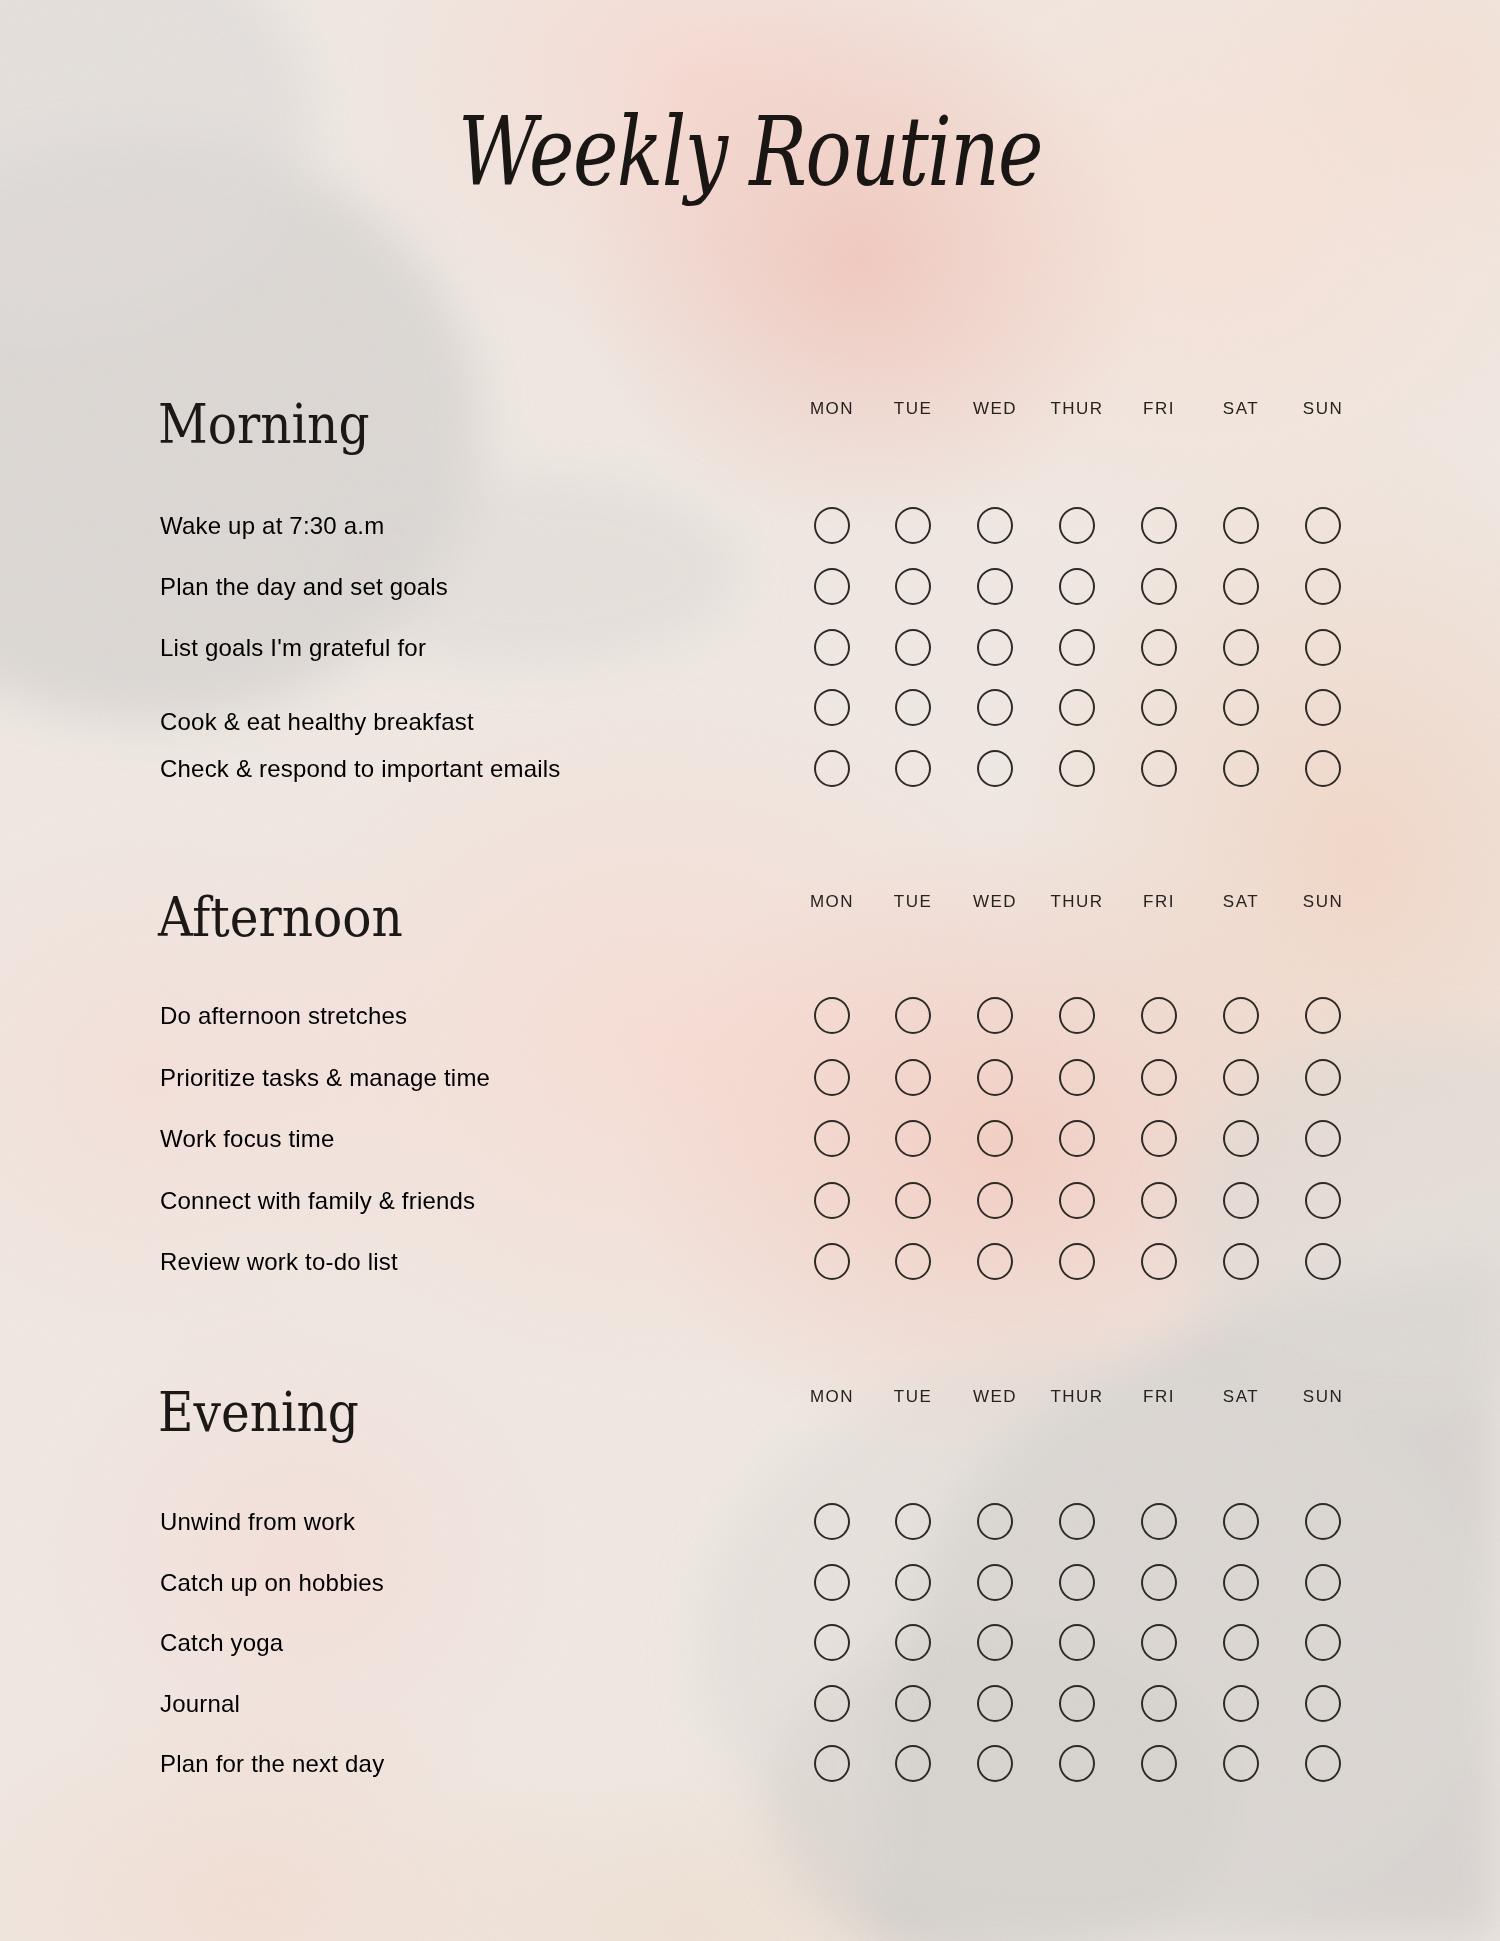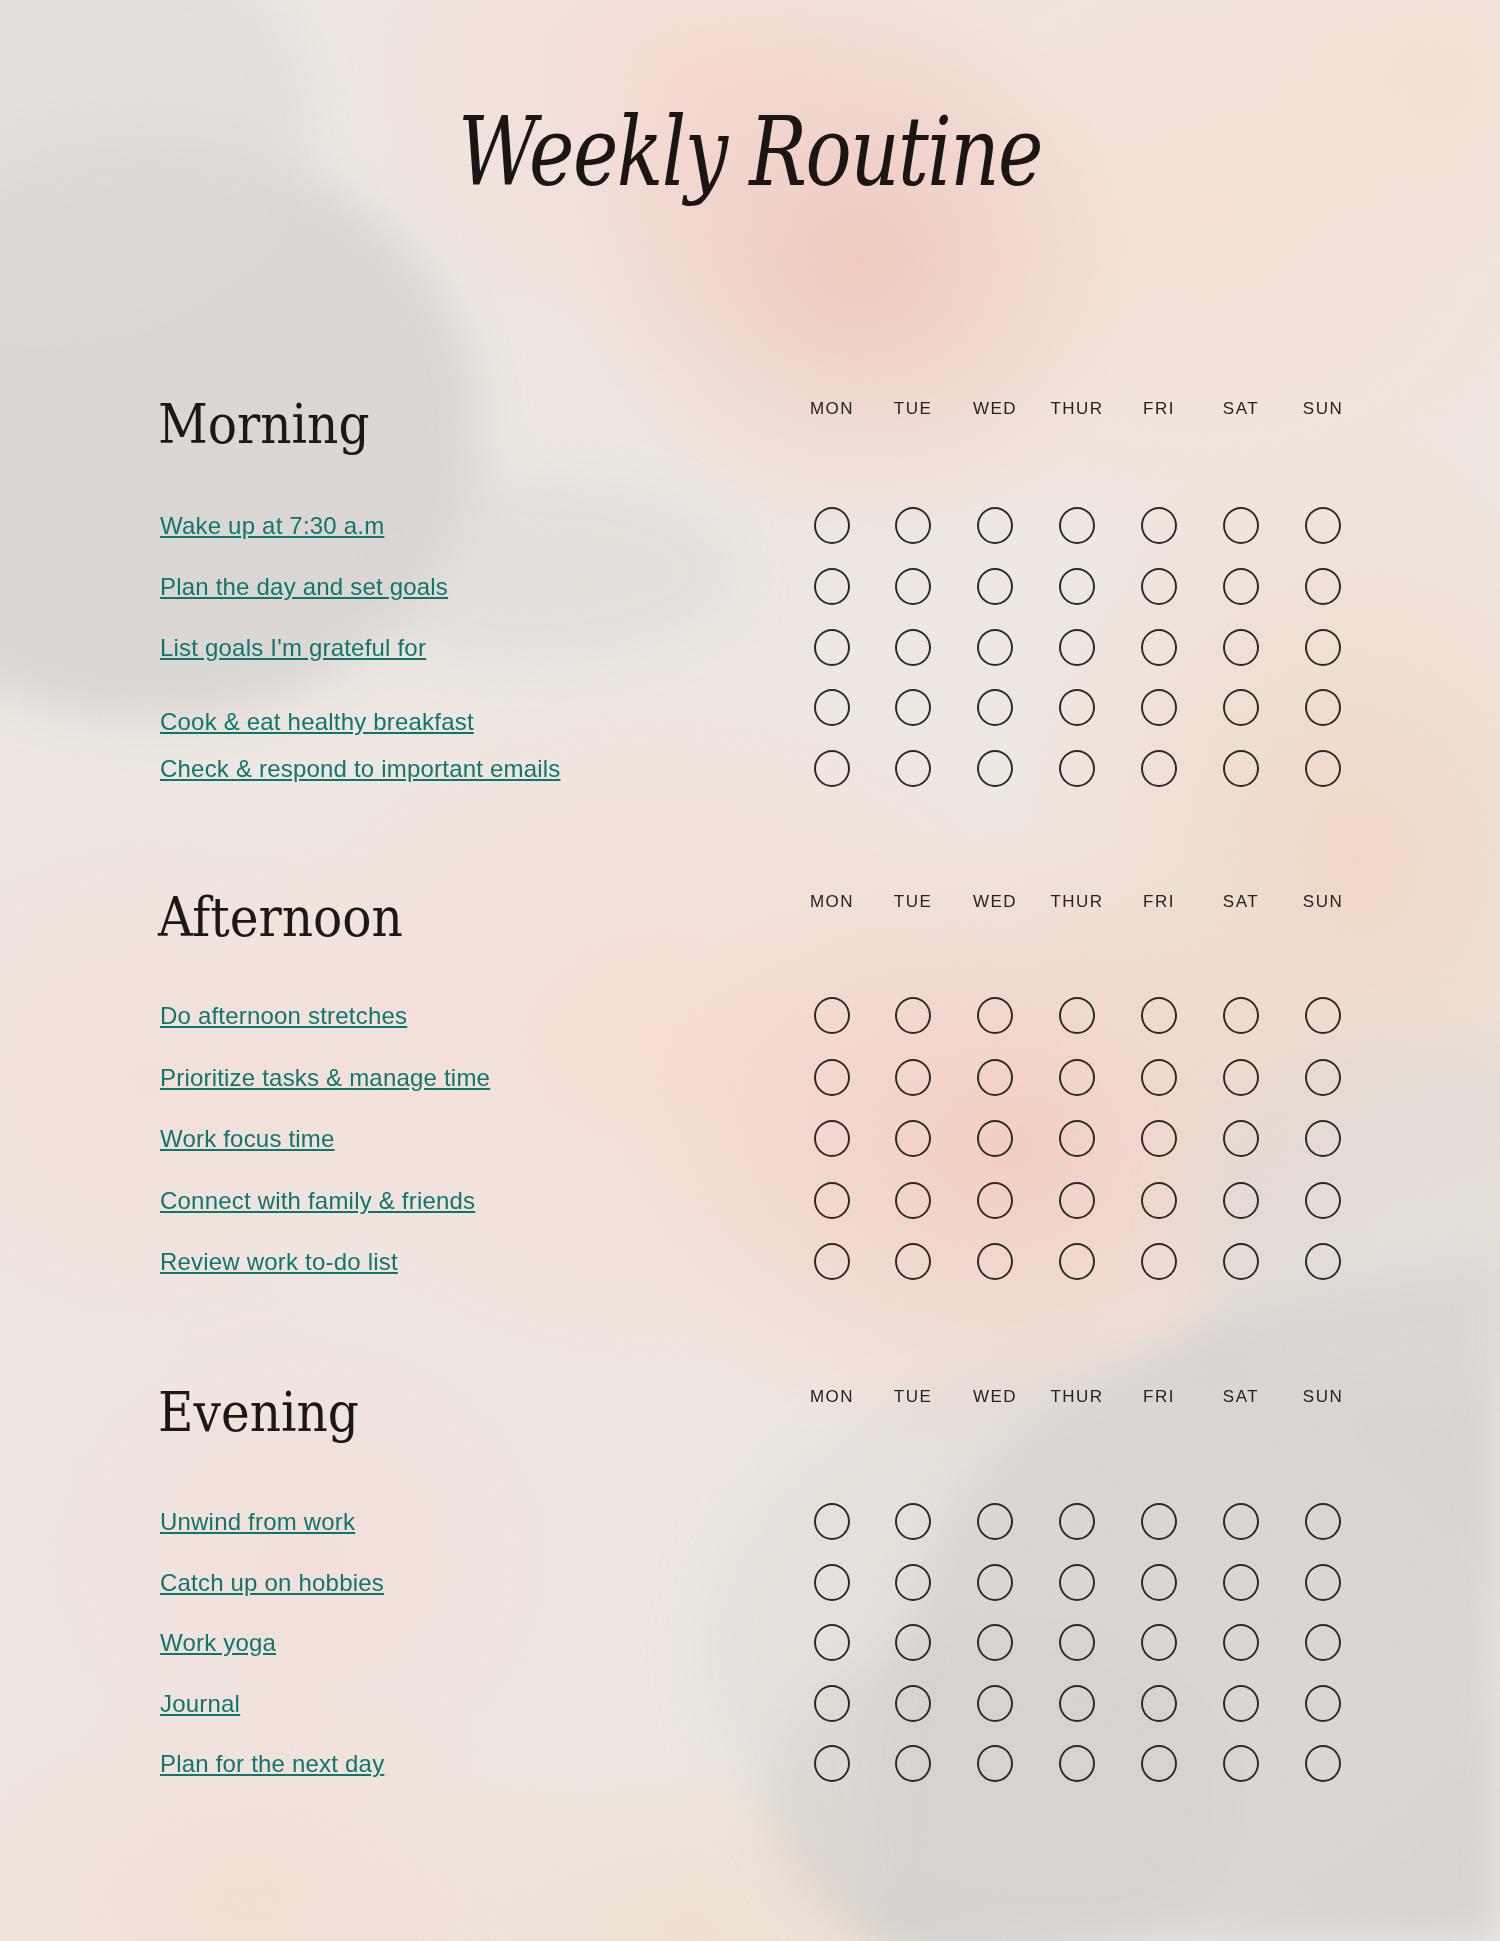--- a/index.html
+++ b/index.html
@@ -59,21 +59,21 @@
   #section-evening   .section-title { top: 1386px; }
 
   .day-label {
     position: absolute; width: 92px; text-align: center;
     font-size: 17px; line-height: 22px; letter-spacing: 1.5px;
     color: #26221f;
   }
   .task-label {
     position: absolute;
     font-size: 24px; line-height: 32px; letter-spacing: 0.2px;
-    color: #0f766e; white-space: nowrap; text-decoration: underline;
+    color: #000000; white-space: nowrap;
   }
   .circle {
     position: absolute; box-sizing: border-box;
     width: 36px; height: 37px;
     border: 2.5px solid #2e2a26; border-radius: 50%;
     background: transparent; cursor: pointer;
   }
 </style>
 </head>
 <body>
@@ -231,21 +231,21 @@
         <span class="circle" style="left: 1223px; top: 1503px;"></span>
         <span class="circle" style="left: 1305px; top: 1503px;"></span>
         <span class="task-label" style="left: 160px; top: 1567px;">Catch up on hobbies</span>
         <span class="circle" style="left: 814px; top: 1564px;"></span>
         <span class="circle" style="left: 895px; top: 1564px;"></span>
         <span class="circle" style="left: 977px; top: 1564px;"></span>
         <span class="circle" style="left: 1059px; top: 1564px;"></span>
         <span class="circle" style="left: 1141px; top: 1564px;"></span>
         <span class="circle" style="left: 1223px; top: 1564px;"></span>
         <span class="circle" style="left: 1305px; top: 1564px;"></span>
-        <span class="task-label" style="left: 160px; top: 1627px;">Work yoga</span>
+        <span class="task-label" style="left: 160px; top: 1627px;">Catch yoga</span>
         <span class="circle" style="left: 814px; top: 1624px;"></span>
         <span class="circle" style="left: 895px; top: 1624px;"></span>
         <span class="circle" style="left: 977px; top: 1624px;"></span>
         <span class="circle" style="left: 1059px; top: 1624px;"></span>
         <span class="circle" style="left: 1141px; top: 1624px;"></span>
         <span class="circle" style="left: 1223px; top: 1624px;"></span>
         <span class="circle" style="left: 1305px; top: 1624px;"></span>
         <span class="task-label" style="left: 160px; top: 1688px;">Journal</span>
         <span class="circle" style="left: 814px; top: 1685px;"></span>
         <span class="circle" style="left: 895px; top: 1685px;"></span>

